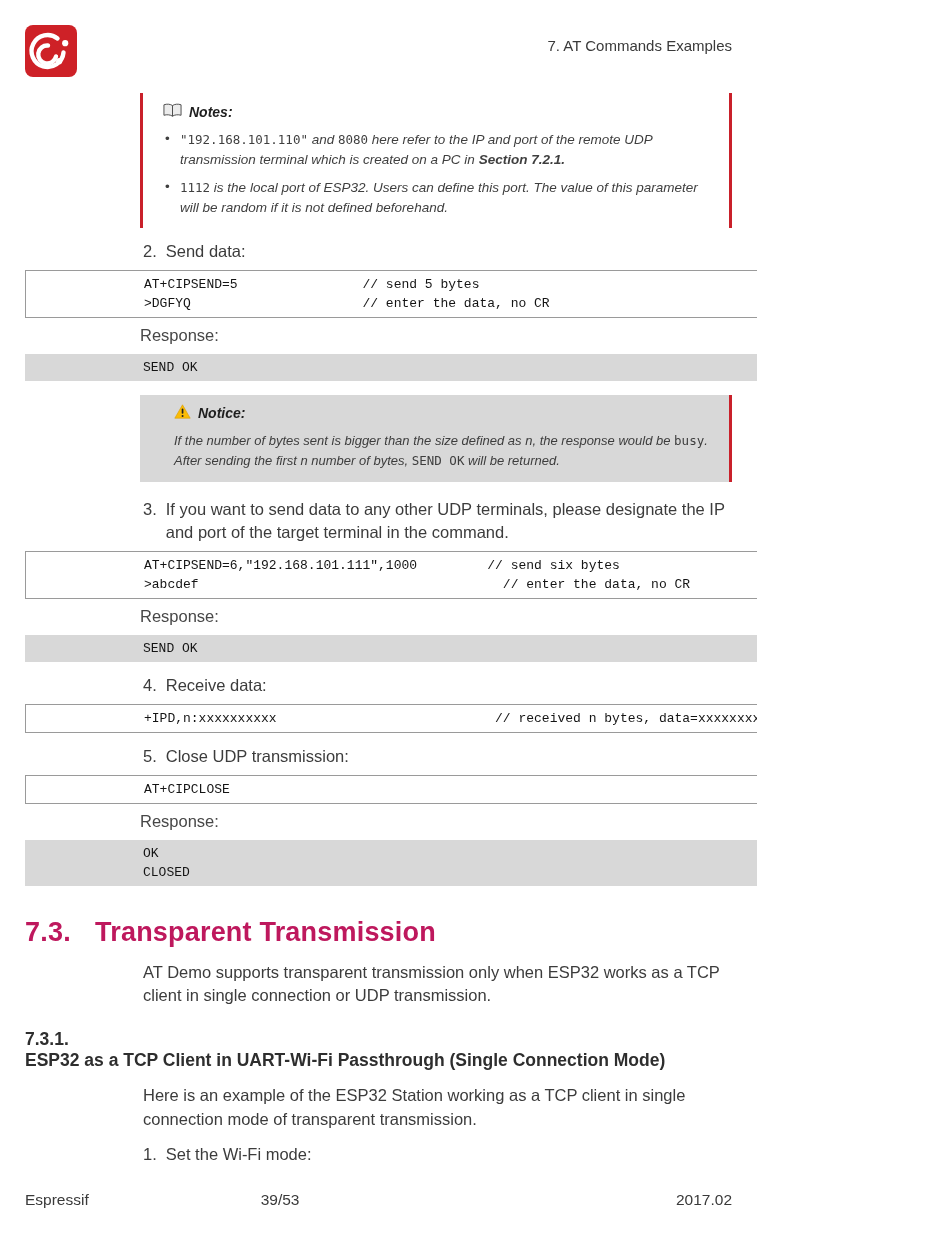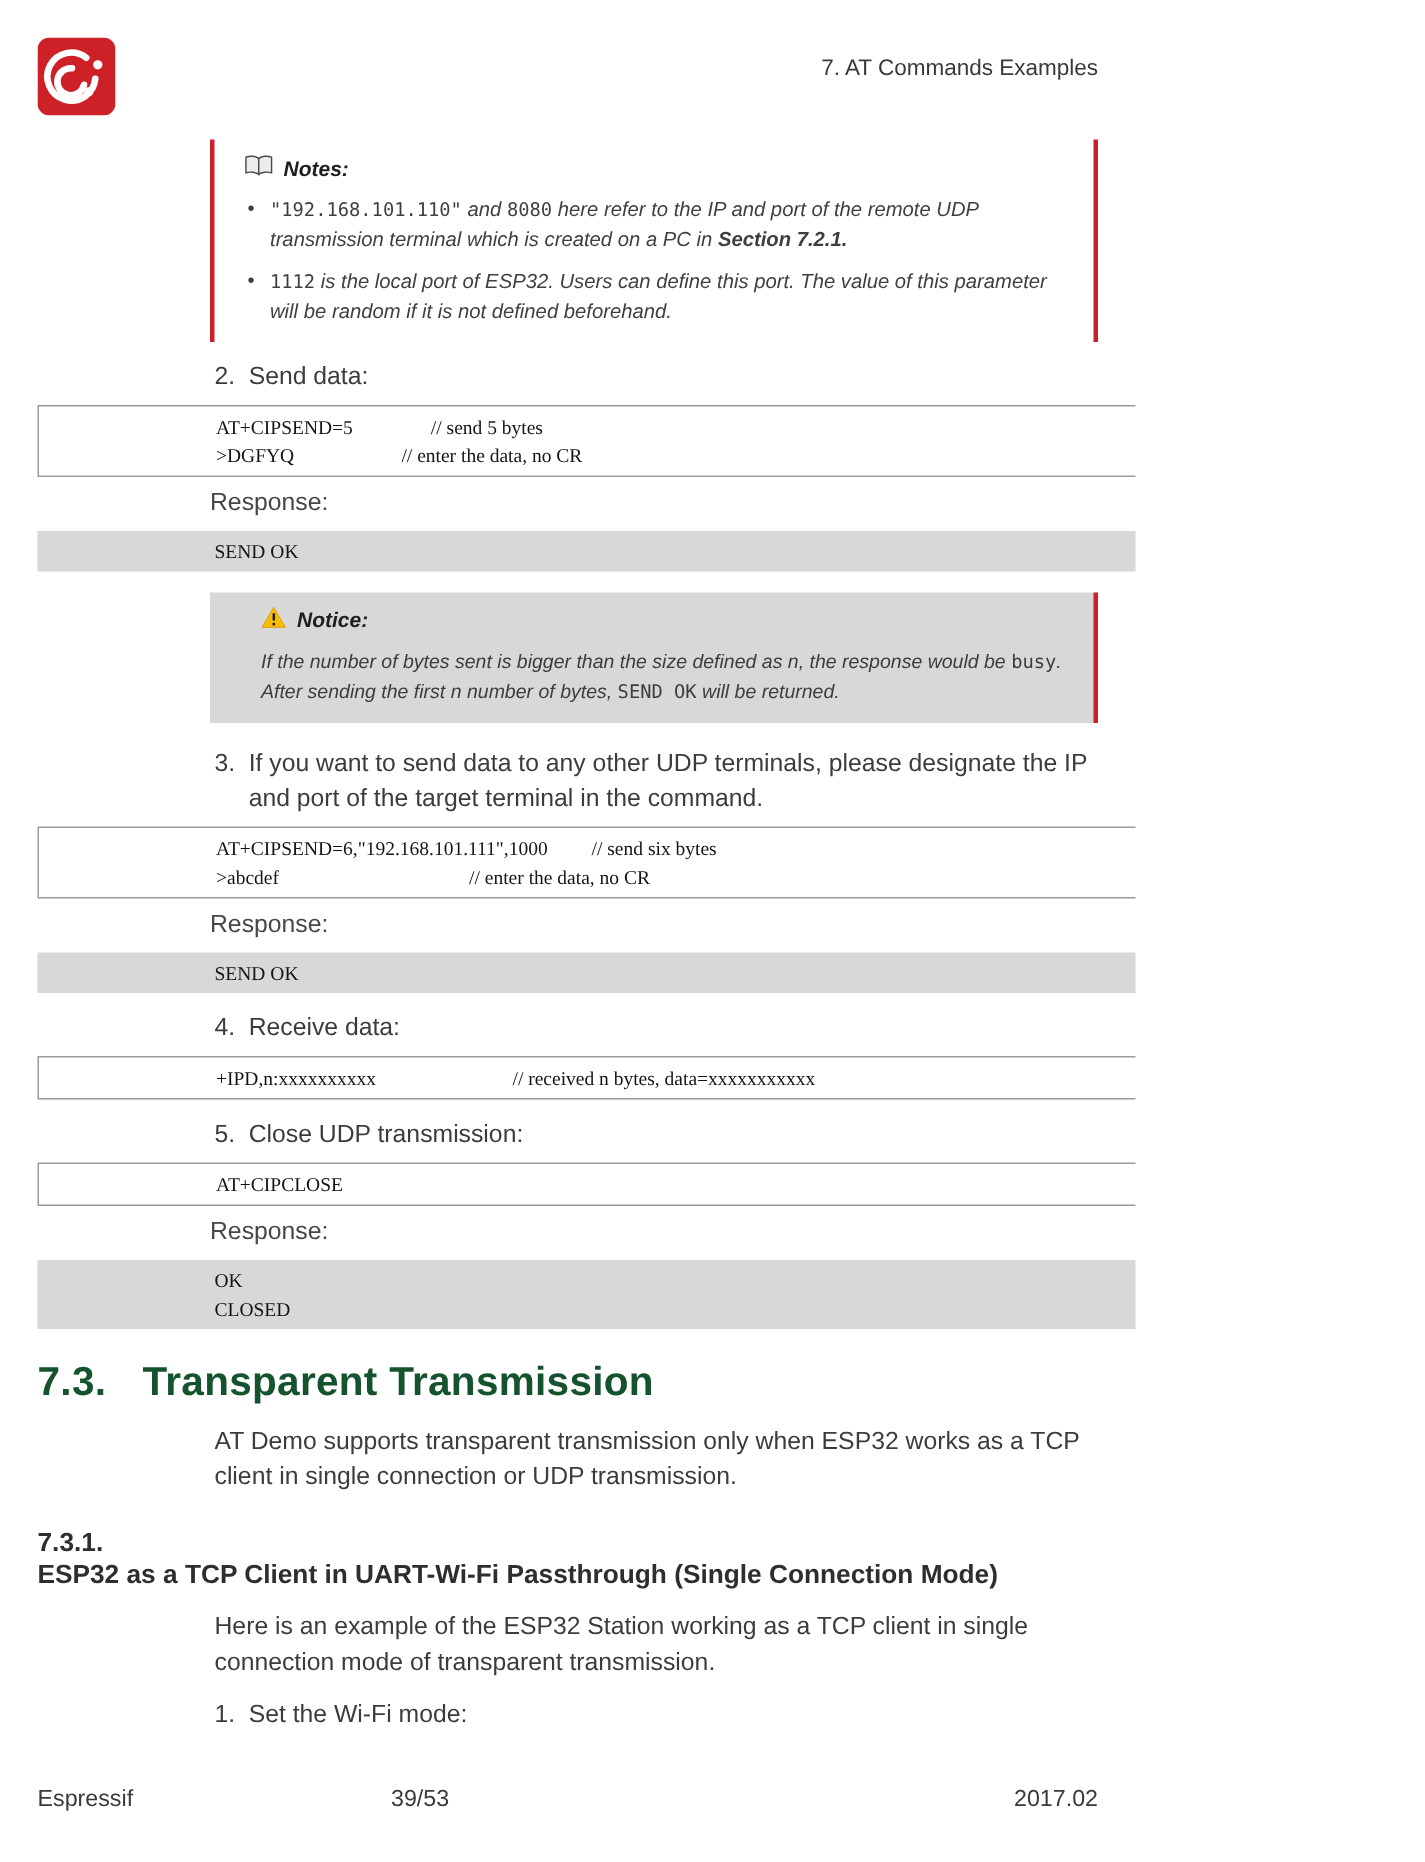--- a/index.html
+++ b/index.html
@@ -42,34 +42,34 @@
   .list-item{margin-left:118px;display:flex;gap:9px;font-size:16.5px;color:#3c3c3c;line-height:1.4;margin-top:12px;}
   .list-item .num{flex:0 0 auto;}
 
   
   .codeblock{
     width:900px;border:1px solid #9a9a9a;background:#ffffff;
     padding:4px 10px 4px 118px;margin-top:7px;
   }
   .codeblock.gray{background:var(--gray-block);border:none;margin-top:9px;}
   .codeline{
-    font-family:Liberation Serif, serif;font-size:13px;line-height:19px;
+    font-family:Liberation Mono, monospace;font-size:13px;line-height:19px;
     white-space:pre;color:#141414;
   }
   .response{margin-left:115px;margin-top:8px;font-size:16.5px;color:#474747;}
 
   
   .notice-block{
     margin-left:115px;margin-top:14px;background:var(--gray-block);
     border-right:3px solid var(--red);padding:9px 18px 11px 34px;
   }
   .notice-text{font-style:italic;font-size:13px;line-height:1.5;color:#3d3d3d;margin-top:3px;}
 
   
-  h1.section{display:flex;margin-top:20px;margin-left:0;font-size:27px;font-weight:600;color:#14532d;letter-spacing:0.2px;}
+  h1.section{display:flex;margin-top:31px;margin-left:0;font-size:27px;font-weight:600;color:#be185d;letter-spacing:0.2px;}
   h1.section .sec-num{width:70px;flex:0 0 auto;}
   h2.section{display:flex;margin-top:22px;font-size:17.5px;font-weight:700;color:#2e2e2e;flex-direction:column;}
   h2.section .sec-num{width:70px;flex:0 0 auto;}
   .para{margin-left:118px;margin-top:13px;font-size:16.5px;line-height:1.4;color:#3c3c3c;max-width:790px;}
 
   
   .footer{position:absolute;left:25px;right:25px;bottom:32px;display:flex;font-size:15.5px;color:#3a3a3a;}
   .footer>*{flex:1;}
   .footer .center{text-align:left;}
   .footer .right{text-align:right;}

